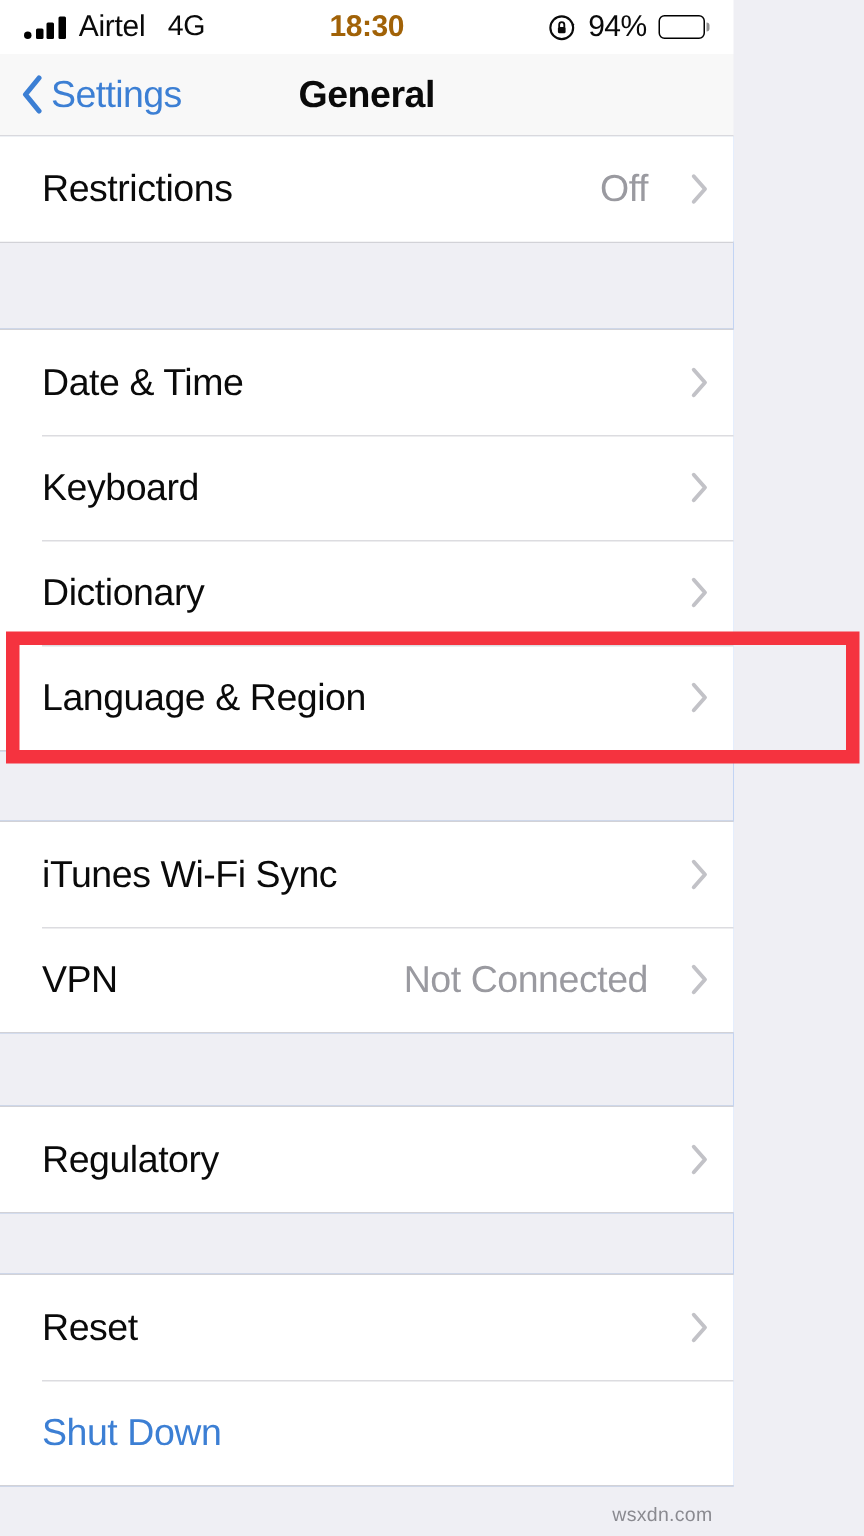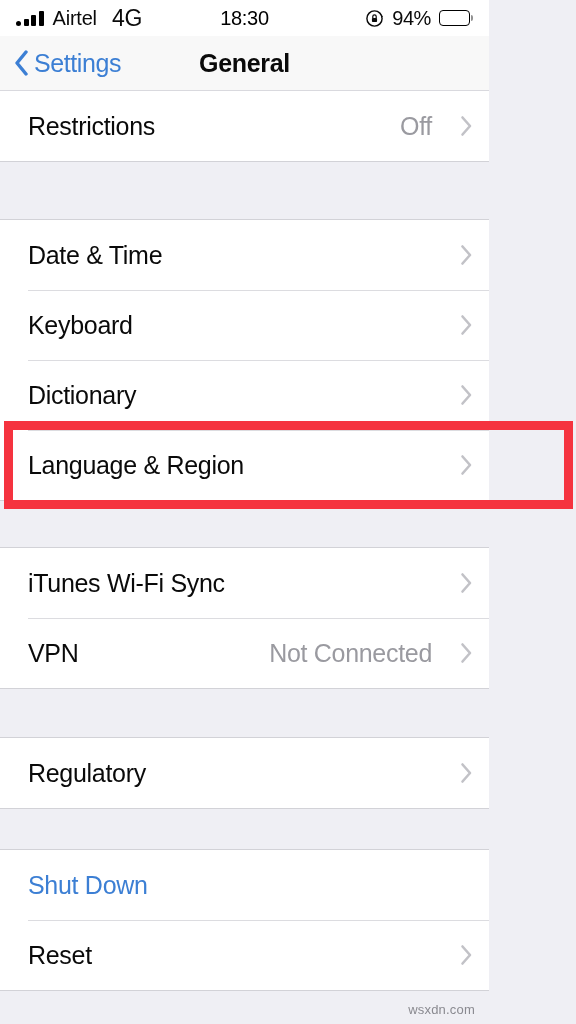--- a/index.html
+++ b/index.html
@@ -18,28 +18,28 @@
     display:flex; align-items:center; padding:0 16px;
   }
   .status-left{ display:flex; align-items:center; gap:9px; }
   .signal-bars{ display:flex; align-items:flex-end; gap:2.5px; height:15px; }
   .signal-bars i{ display:block; width:5px; background:#000; border-radius:1px; }
   .signal-bars i:nth-child(1){ height:5px; border-radius:50%; }
   .signal-bars i:nth-child(2){ height:7px; }
   .signal-bars i:nth-child(3){ height:11px; }
   .signal-bars i:nth-child(4){ height:15px; }
   .carrier{ font-size:20px; color:#0A0A0A; letter-spacing:-0.2px; }
-  .network{ font-size:23px; color:#0A0A0A; margin-left:6px; letter-spacing:-0.2px; }
+  .network{ font-size:19px; color:#0A0A0A; margin-left:6px; letter-spacing:-0.2px; }
 
   .status-center{
     position:absolute; left:0; right:0; top:0; height:36px;
     display:flex; align-items:center; justify-content:center;
     pointer-events:none;
   }
-  .clock{ font-size:20px; font-weight:normal; color:#000000; letter-spacing:-0.3px; }
+  .clock{ font-size:20px; font-weight:bold; color:#a16207; letter-spacing:-0.3px; }
 
   .status-right{
     margin-left:auto; display:flex; align-items:center; gap:8px;
   }
   .rot-lock{ width:19px; height:19px; display:block; }
   .batt-pct{ font-size:20px; color:#0A0A0A; letter-spacing:-0.4px; }
   .battery{ position:relative; width:34px; height:17px; display:flex; align-items:center; }
   .battery .shell{
     width:31px; height:16px; border:1.6px solid #000; border-radius:4px;
     padding:1.4px; background:transparent;
@@ -259,33 +259,33 @@
               <svg class="chev-right" viewBox="0 0 13 22" aria-hidden="true">
                 <polyline points="2.5,2.5 10,11 2.5,19.5" fill="none" stroke="#C2C2C7" stroke-width="2.6" stroke-linecap="round" stroke-linejoin="round"></polyline>
               </svg>
             </span>
           </span>
         </div>
       </div>
       <div class="gap g4"></div>
       <div class="group">
         <div class="row">
+          <span class="row-label">Reset</span>
+          <span class="row-right">
+            <span>
+              <svg class="chev-right" viewBox="0 0 13 22" aria-hidden="true">
+                <polyline points="2.5,2.5 10,11 2.5,19.5" fill="none" stroke="#C2C2C7" stroke-width="2.6" stroke-linecap="round" stroke-linejoin="round"></polyline>
+              </svg>
+            </span>
+          </span>
+        </div>
+        <div class="row">
           <span class="row-label link">Shut Down</span>
           <span class="row-right"></span>
         </div>
-        <div class="row">
-          <span class="row-label">Reset</span>
-          <span class="row-right">
-            <span>
-              <svg class="chev-right" viewBox="0 0 13 22" aria-hidden="true">
-                <polyline points="2.5,2.5 10,11 2.5,19.5" fill="none" stroke="#C2C2C7" stroke-width="2.6" stroke-linecap="round" stroke-linejoin="round"></polyline>
-              </svg>
-            </span>
-          </span>
-        </div>
       </div>
     </div>
 
   <div class="highlight-box" style="border-color: rgb(245, 51, 63); top: 421px; height: 88px;"></div>
 
   <div class="watermark">wsxdn.com</div>
 
 </div>
 
 </body></html>

